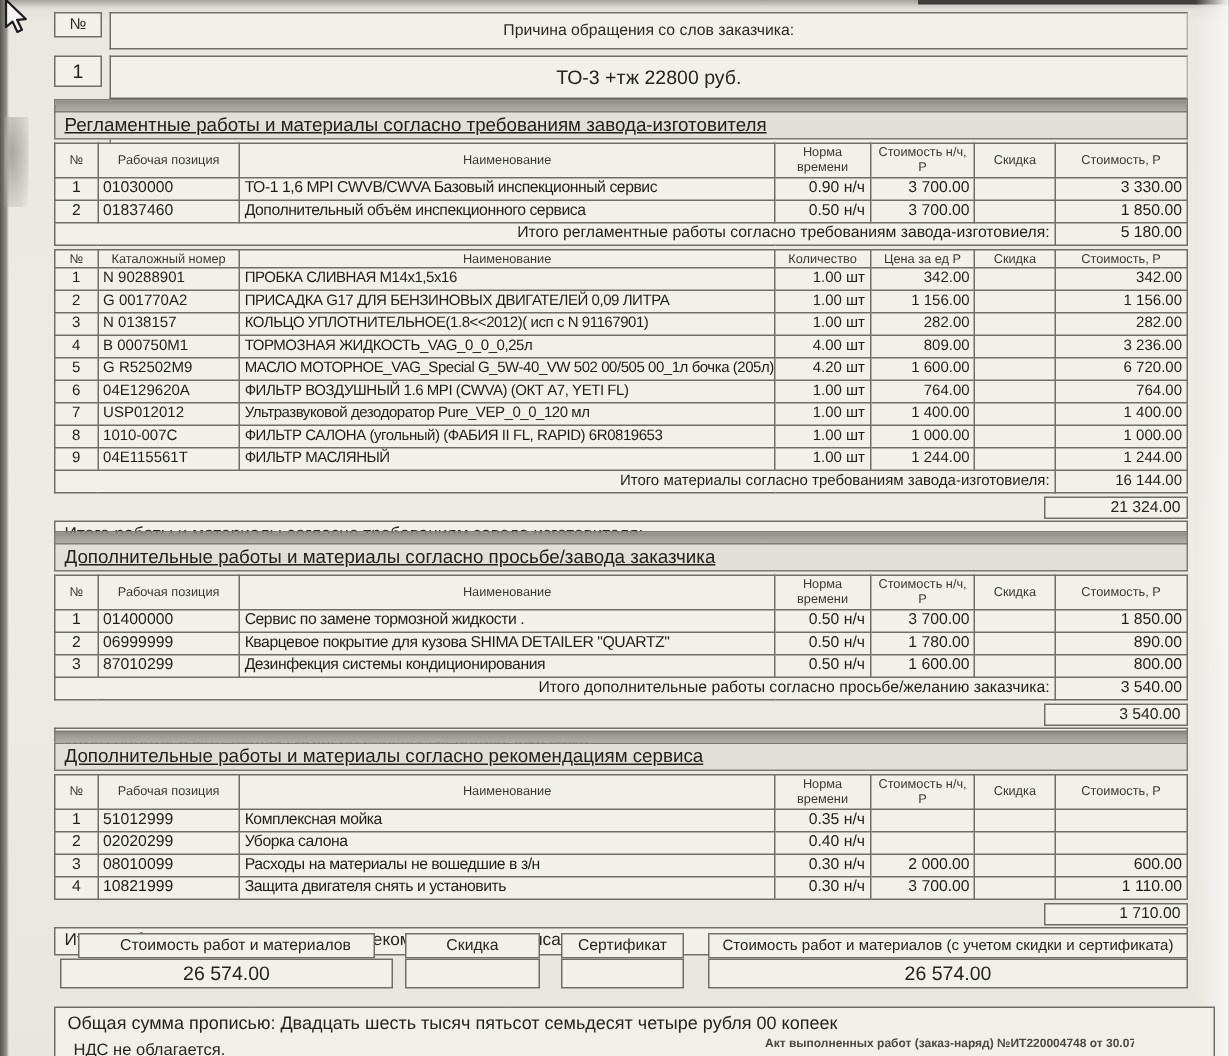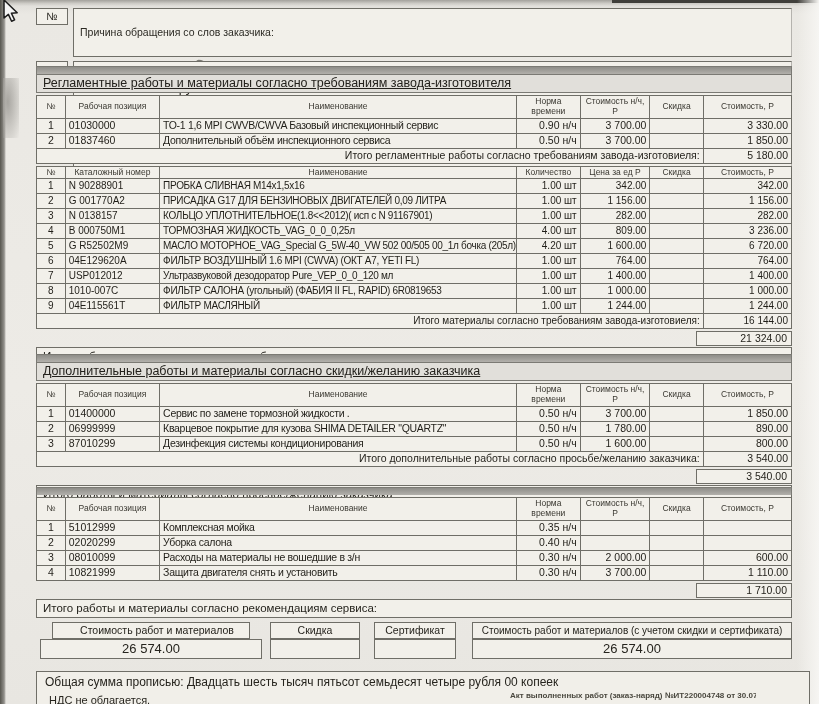--- a/index.html
+++ b/index.html
@@ -21,21 +21,21 @@
   .blob2{position:absolute;left:374px;top:62px;width:5px;height:4px;background:#6b6962;border-radius:50%;opacity:.6;}
   .cursor{position:absolute;left:1px;top:-1px;z-index:9;}
 
   .content{position:absolute;left:36px;top:0;width:756px;}
   .abs{position:absolute;left:0;width:756px;}
 
   
   .c-row{display:flex;margin-bottom:4px;}
   .cb{border:1px solid #6f6e67;background:#f2f0ea;}
   .cb-no{width:30px;text-align:center;flex:0 0 auto;margin-right:5px;}
-  .cb-text{flex:1;padding:16px 6px;border-right-color:#b5b3ae;}
+  .cb-text{flex:1;padding:4px 6px;border-right-color:#b5b3ae;text-align:center;}
   .c-head .cb{font-size:10.5px;line-height:15px;height:15px;color:#2c2a24;}
   .c-item .cb{font-size:13px;line-height:19px;height:19px;}
 
   
   .sec-bar{height:7px;background:linear-gradient(180deg,#8e8d88,#b2b0ab);
            border:1px solid #7b7a74;border-bottom:none;}
   .sec-title{border:1px solid #7b7a74;background:#e1dfda;font-size:12.5px;
              padding:1px 6px 2px;color:#23211c;text-decoration:underline;}
 
   
@@ -270,21 +270,21 @@
         </table>
 
       <div class="grand">
         <div class="g-amount">21 324.00</div>
         <div class="g-label">Итого работы и материалы согласно требованиям завода изготовителя:</div>
       </div>
     </div>
 
     <div class="abs" style="top:354px">
       <div class="sec-bar"></div>
-      <div class="sec-title">Дополнительные работы и материалы согласно скидки/желанию заказчика</div>
+      <div class="sec-title">Дополнительные работы и материалы согласно просьбе/завода заказчика</div>
 
       <table class="tbl">
         <colgroup>
             <col style="width:28px">
             <col style="width:92px">
             <col style="width:348px">
             <col style="width:62px">
             <col style="width:68px">
             <col style="width:52px">
             <col style="width:86px">
@@ -334,20 +334,21 @@
         </table>
 
       <div class="grand">
         <div class="g-amount">3 540.00</div>
         <div class="g-label">Итого работы и материалы согласно просьбе/желанию заказчика:</div>
       </div>
     </div>
 
     <div class="abs" style="top:487px">
       <div class="sec-bar"></div>
+      <div class="sec-title">Дополнительные работы и материалы согласно рекомендациям сервиса</div>
 
       <table class="tbl">
         <colgroup>
             <col style="width:28px">
             <col style="width:92px">
             <col style="width:348px">
             <col style="width:62px">
             <col style="width:68px">
             <col style="width:52px">
             <col style="width:86px">

